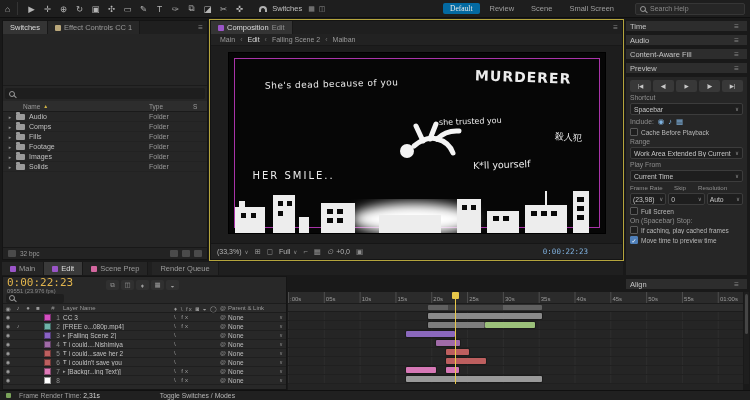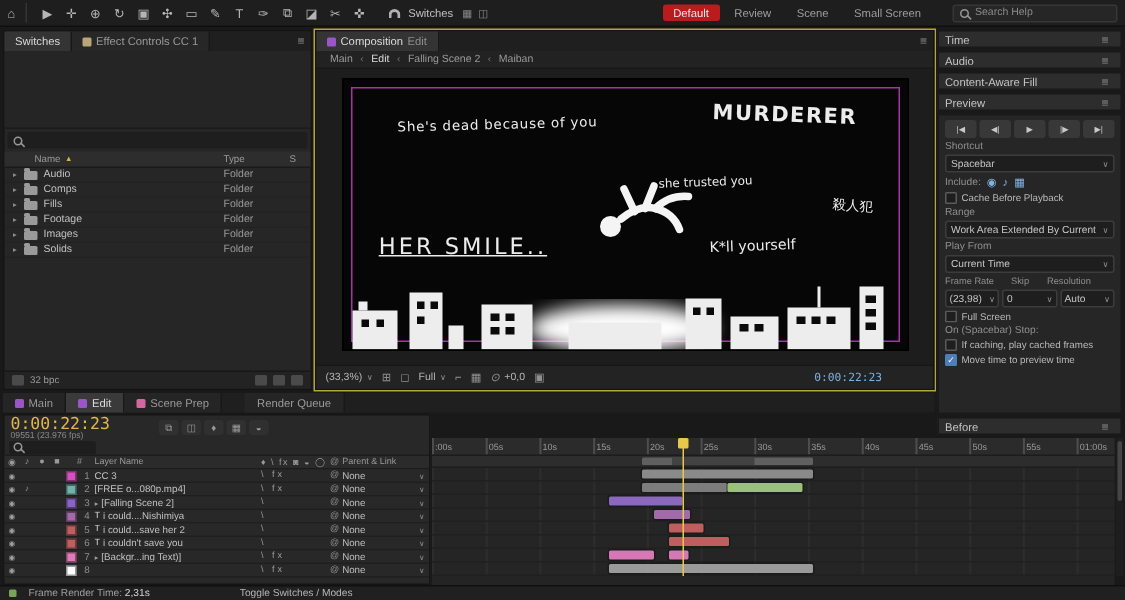--- a/index.html
+++ b/index.html
@@ -12,21 +12,21 @@
            border-bottom:1px solid #0f0f0f;display:flex;align-items:center;padding:0 5px;gap:2px;}
   .tools{display:flex;align-items:center;gap:1px;}
   .tool{width:15px;height:13px;display:inline-flex;align-items:center;justify-content:center;
         font-size:8.5px;color:#b5b5b5;}
   .tools .tool:first-child{margin-right:5px;border-right:1px solid #343434;padding-right:7px;width:auto;}
   .magnet{width:8px;height:6px;border:2px solid #b0b0b0;border-bottom:none;border-radius:5px 5px 0 0;margin-left:10px;}
   .snap-label{font-size:7.5px;color:#c0c0c0;margin:0 3px;}
   .mini-ic{font-size:7px;color:#8f8f8f;margin:0 1px;}
   .wss{margin-left:auto;display:flex;gap:3px;font-size:7.5px;color:#9f9f9f;align-items:center;}
   .ws{padding:1px 7px;border-radius:2px;}
-  .ws.active{background:#b91c1c;color:#eaeaea;}
+  .ws.active{background:#0369a1;color:#eaeaea;font-family:Liberation Serif, serif;}
   .help-search{margin-left:12px;width:110px;height:12px;background:#262626;border:1px solid #363636;
                border-radius:2px;display:flex;align-items:center;gap:4px;padding:0 4px;font-size:7px;color:#8a8a8a;}
   .mag{width:6px;height:6px;border:1px solid #979797;border-radius:50%;position:relative;flex:none;}
   .mag::after{content:"";position:absolute;width:4px;height:1px;background:#979797;transform:rotate(45deg);right:-3px;bottom:-1px;}
 
   
   .panel{position:absolute;background:#262626;border:1px solid #141414;}
   .tabbar{height:13px;background:#1f1f1f;display:flex;align-items:stretch;font-size:7.5px;color:#9a9a9a;}
   .tab{display:flex;align-items:center;gap:3px;padding:0 7px;background:#272727;border-right:1px solid #181818;}
   .tab.active{background:#343434;color:#dadada;}
@@ -65,21 +65,21 @@
   .bc-sep{color:#6f6f6f;}
   .viewer{position:absolute;left:0;right:0;top:25px;bottom:16px;background:#1d1d1d;display:flex;justify-content:center;}
   .canvas{position:relative;width:376px;height:180px;margin-top:7px;background:#060606;box-shadow:0 0 0 1px #000;overflow:hidden;}
   .guide{position:absolute;inset:5px;border:1px solid #a833a8;pointer-events:none;}
   .ctext{position:absolute;color:#ececec;font-family:"DejaVu Sans",sans-serif;white-space:nowrap;}
   .ct0{left:36px;top:26px;font-size:9px;transform:rotate(-1.5deg);letter-spacing:.5px;}
   .ct1{left:246px;top:16px;font-size:14px;font-weight:bold;letter-spacing:1px;transform:rotate(2deg);}
   .ct2{left:20px;top:60px;font-size:9px;}
   .ct3{left:210px;top:64px;font-size:8px;transform:rotate(-2deg);}
   .ct4{left:326px;top:78px;font-size:9px;transform:rotate(4deg);}
-  .ct5{left:24px;top:102px;font-size:15px;letter-spacing:2px;text-decoration:underline;}
+  .ct5{left:24px;top:117px;font-size:10px;letter-spacing:2px;}
   .ct6{left:244px;top:106px;font-size:9.5px;transform:rotate(-2deg);}
   .figure-svg{position:absolute;left:150px;top:60px;}
   .skyline-svg{position:absolute;left:0;bottom:0;}
   .comp-footer{position:absolute;left:0;right:0;bottom:0;height:16px;background:#232323;border-top:1px solid #161616;
                display:flex;align-items:center;gap:6px;padding:0 6px;font-size:7px;color:#b5b5b5;}
   .dd-lite{display:inline-flex;align-items:center;gap:3px;}
   .f-ic{color:#8f8f8f;font-size:7.5px;}
   .viewer-timecode{margin-left:auto;margin-right:28px;color:#7fb0dd;font-family:"DejaVu Sans Mono",monospace;font-size:7.5px;}
 
   
@@ -105,21 +105,21 @@
   .trio-labels span:nth-child(2){width:24px;}
   .trio-dds{display:flex;gap:2px;}
   .dd.sm{flex:1;padding:0 2px;}
   .align-head{margin-top:auto;}
 
   
   #tl-tabs{position:absolute;left:2px;top:262px;width:621px;height:13px;background:#1f1f1f;display:flex;align-items:stretch;}
   .ttab{display:inline-flex;align-items:center;gap:3px;height:13px;padding:0 8px;background:#252525;color:#9a9a9a;
         font-size:7.5px;border-right:1px solid #181818;}
   .ttab.active{background:#3a3a3a;color:#dddddd;}
-  .ttab.gapped{margin-left:15px;}
+  .ttab.gapped{margin-left:4px;}
 
   #tl-left{position:absolute;left:2px;top:276px;width:285px;height:114px;background:#282828;border:1px solid #151515;}
   .tl-top{height:16px;display:flex;align-items:center;}
   .timecode{font-family:"DejaVu Sans Mono",monospace;font-size:11px;color:#e3b64d;line-height:10px;padding:2px 0 0 4px;}
   .frameinfo{font-size:5.8px;color:#8a8a8a;padding-left:4px;}
   .tc-block{width:95px;}
   .mini-icons{display:flex;gap:2px;margin-left:8px;}
   .mi{width:13px;height:10px;background:#303030;border-radius:2px;display:inline-flex;align-items:center;
       justify-content:center;font-size:6.5px;color:#9a9a9a;}
   .tl-search-row{height:10px;display:flex;align-items:center;padding:0 3px;}
@@ -462,21 +462,21 @@
       <label class="cb">
         <span class="box"></span>
         <span>If caching, play cached frames</span>
       </label>
       <label class="cb">
         <span class="box on">✓</span>
         <span>Move time to preview time</span>
       </label>
     </div>
     <div class="phead align-head">
-      <span>Before</span>
+      <span>Align</span>
       <i class="menu-ic">≡</i>
     </div>
   </div>
 
   <div id="tl-tabs">
       <div class="ttab">
         <span class="chipsq" style="background: rgb(154, 85, 200);"></span>
         <span>Main</span>
       </div>
       <div class="ttab active">

